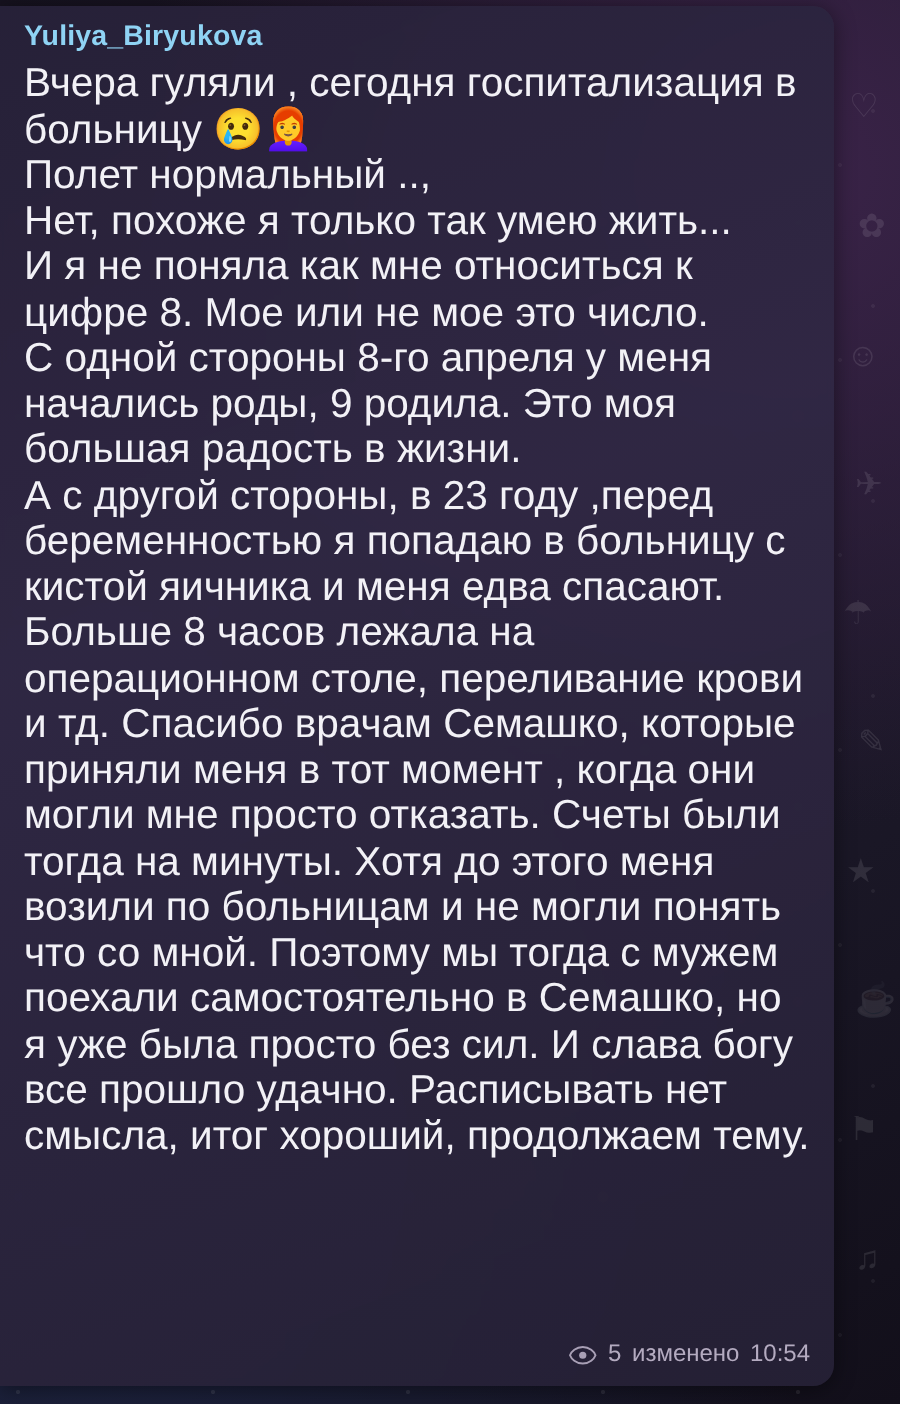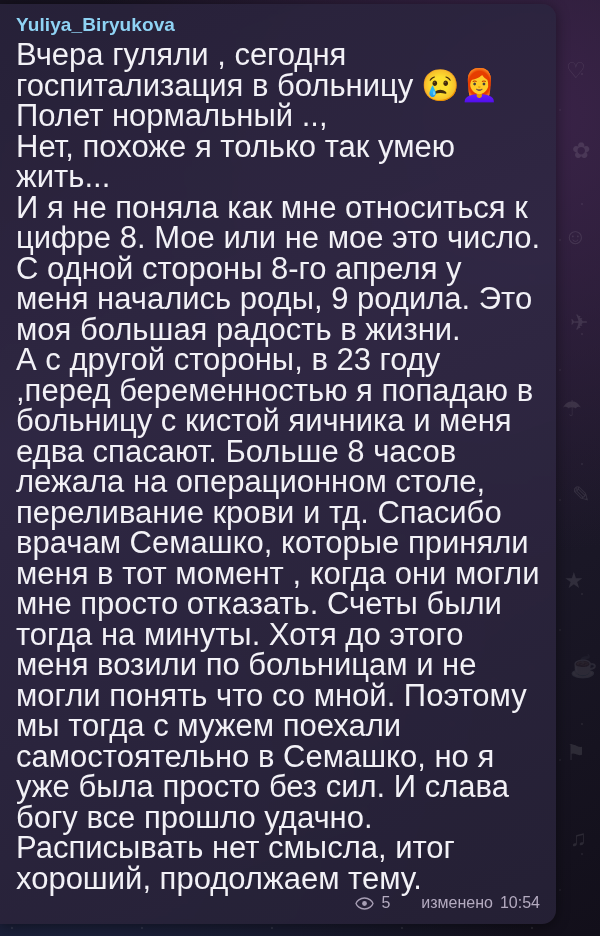--- a/index.html
+++ b/index.html
@@ -66,21 +66,21 @@
   #sender {
     color: #8fd3f4;
     font-size: 19px;
     font-weight: bold;
     margin: 0 0 4px 0;
     letter-spacing: .1px;
   }
 
   #text {
     color: #f2f1f6;
-    font-size: 31px;
+    font-size: 27px;
     line-height: 30.5px;
     white-space: pre-wrap;
     word-wrap: break-word;
     margin: 0;
     padding-bottom: 6px;
   }
 
   #meta {
     position: absolute;
     right: 16px;
@@ -92,21 +92,21 @@
     font-size: 16px;
   }
   #meta .eye {
     display: inline-block;
     width: 19px;
     height: 13px;
     position: relative;
   }
   #meta .eye svg { display:block; }
   #views { color:#b4abc0; }
-  #edited { color:#b4abc0;margin-left:24px; }
+  #edited { color:#b4abc0; }
   #time { color:#b4abc0; }
 </style>
 </head>
 <body>
 
 <div id="wallpaper">
   <span class="doodle" style="left:566px; top:60px;">♡</span>
   <span class="doodle" style="left:572px; top:140px;">✿</span>
   <span class="doodle" style="left:564px; top:226px;">☺</span>
   <span class="doodle" style="left:570px; top:312px;">✈</span>

